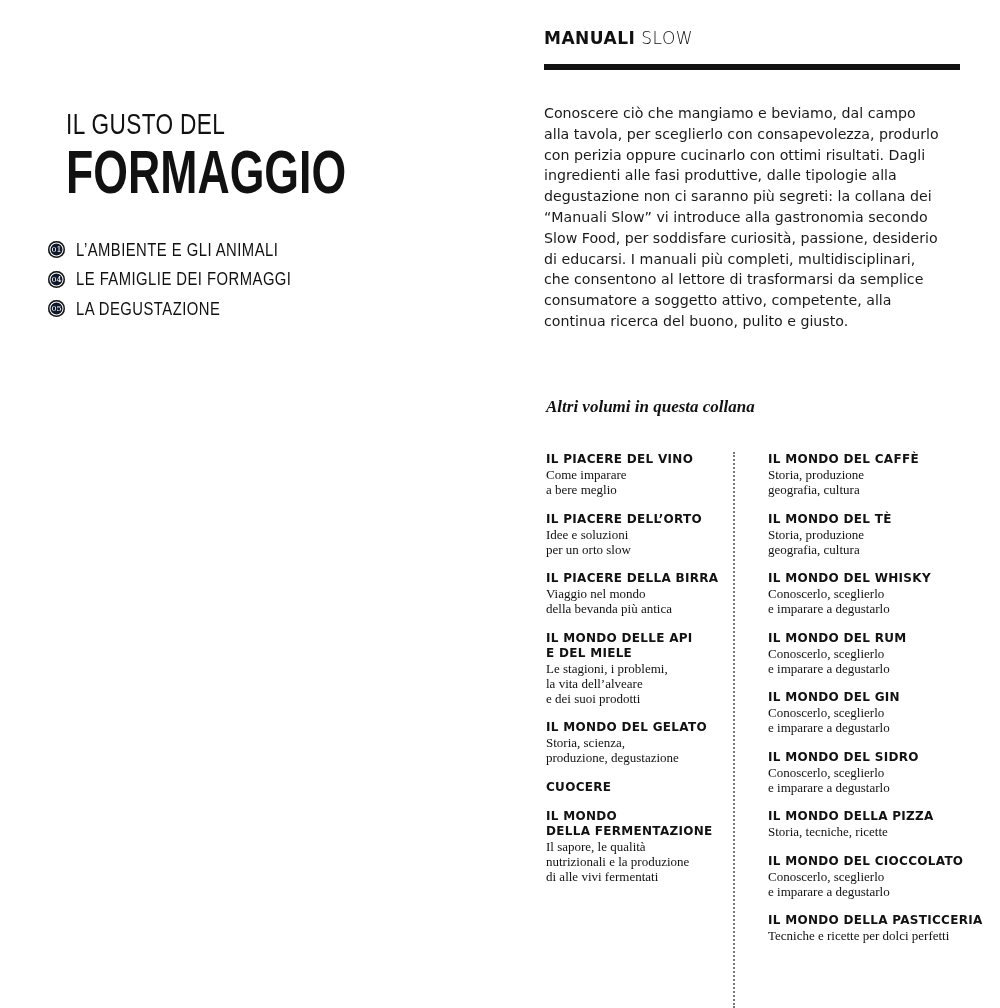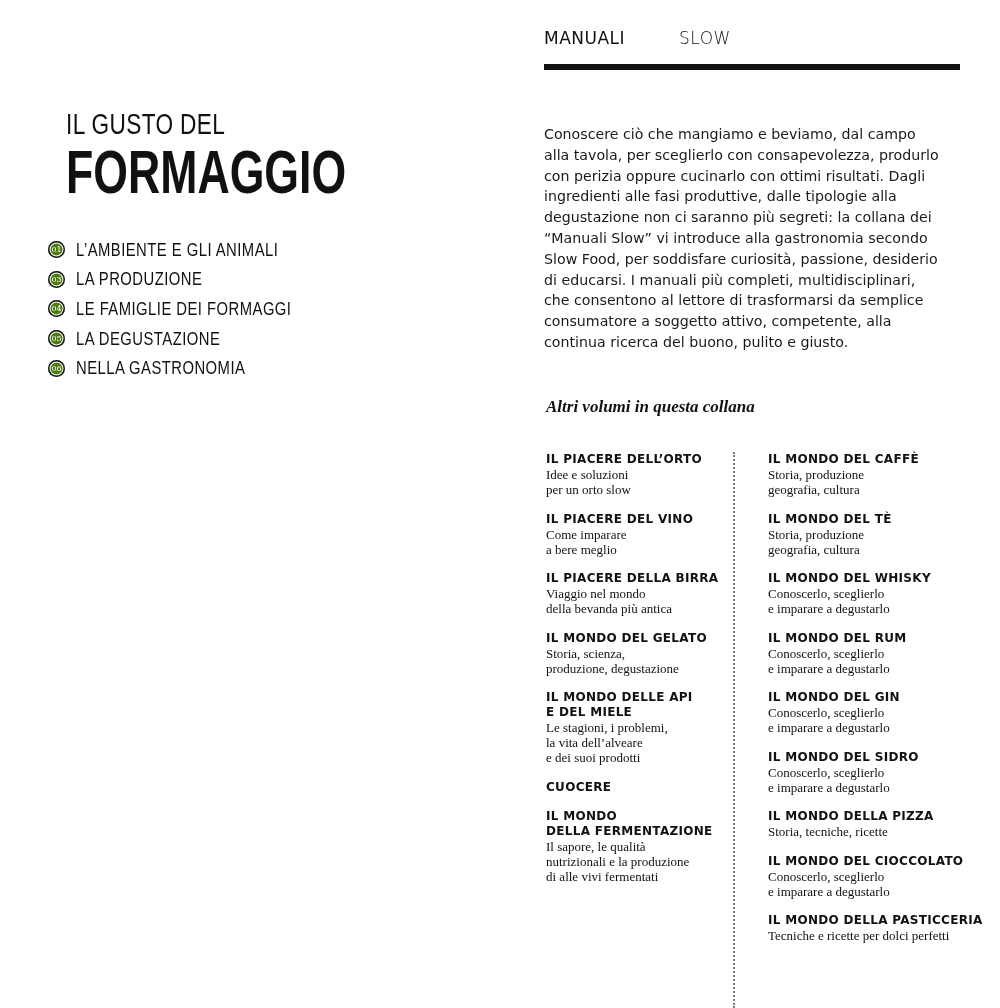--- a/index.html
+++ b/index.html
@@ -1,32 +1,32 @@
 <!DOCTYPE html>
 <html><head>
 <meta charset="utf-8">
 <style>
   html, body { margin: 0; padding: 0; background: #ffffff; }
   body { width: 1000px; height: 1008px; position: relative; overflow: hidden; color: #111; }
 
   .series-header { position: absolute; left: 544px; top: 28px; font-family: "DejaVu Sans", sans-serif; font-size: 17px; letter-spacing: 0.5px; }
-  .series-header .bold { font-weight: 400; }
-  .series-header .light { font-weight: 300; margin-left: 48px; }
+  .series-header .bold { font-weight: 700; }
+  .series-header .light { font-weight: 300; }
   .series-rule { position: absolute; left: 544px; top: 64px; width: 416px; height: 6px; background: #111; }
 
   .title-block { position: absolute; left: 66px; top: 108px; }
   .title-small { font-family: "Liberation Sans", sans-serif; font-size: 29px; line-height: 32px; transform: scaleX(0.78); transform-origin: left; letter-spacing: 0.5px; white-space: nowrap; }
   .title-big { font-family: "Liberation Sans", sans-serif; font-weight: bold; font-size: 62px; line-height: 60px; transform: scaleX(0.72); transform-origin: left; margin-top: 2px; white-space: nowrap; }
 
   .toc { position: absolute; left: 48px; top: 235px; list-style: none; margin: 0; padding: 0; }
   .toc li { display: flex; align-items: center; height: 29.6px; }
-  .toc .num { width: 17px; height: 17px; border-radius: 50%; background: #4d7c0f; color: #fff; font-family: "DejaVu Serif", serif; font-size: 8px; display: flex; align-items: center; justify-content: center; box-shadow: inset 0 0 0 1.5px #111, inset 0 0 0 2.5px #fff; margin-right: 11px; }
+  .toc .num { width: 17px; height: 17px; border-radius: 50%; background: #0f172a; color: #fff; font-family: "DejaVu Serif", serif; font-size: 8px; display: flex; align-items: center; justify-content: center; box-shadow: inset 0 0 0 1.5px #111, inset 0 0 0 2.5px #fff; margin-right: 11px; }
   .toc .label { font-family: "Liberation Sans", sans-serif; font-size: 19px; transform: scaleX(0.78); transform-origin: left; white-space: nowrap; letter-spacing: 0.6px; }
 
-  .intro { position: absolute; left: 544px; top: 124px; width: 400px; font-family: "DejaVu Sans", sans-serif; font-size: 14.2px; line-height: 20.8px; color: #1a1a1a; }
+  .intro { position: absolute; left: 544px; top: 103px; width: 400px; font-family: "DejaVu Sans", sans-serif; font-size: 14.2px; line-height: 20.8px; color: #1a1a1a; }
   .intro p { margin: 0; }
 
   .other-title { position: absolute; left: 546px; top: 397px; font-family: "Liberation Serif", serif; font-weight: bold; font-size: 17px; font-style: italic; }
 
   .col { position: absolute; top: 452px; }
   .col.left { left: 546px; width: 180px; }
   .col.right { left: 768px; width: 240px; }
   .book { margin-bottom: 14.5px; }
   .book .bt { font-family: "DejaVu Sans", sans-serif; font-weight: 900; font-size: 12px; line-height: 15px; letter-spacing: 0.3px; white-space: pre-line; }
   .book .bs { font-family: "Liberation Serif", serif; font-size: 13px; line-height: 15px; white-space: pre-line; }
@@ -46,70 +46,62 @@
   <div class="title-small">IL GUSTO DEL</div>
   <div class="title-big">FORMAGGIO</div>
 </div>
 
 <ul class="toc">
   <li>
       <span class="num">01</span>
       <span class="label">L’AMBIENTE E GLI ANIMALI</span>
     </li>
   <li>
-      <span class="num">03</span>
-      <span class="label">LA PRODUZIONE</span>
-    </li>
-  <li>
       <span class="num">04</span>
       <span class="label">LE FAMIGLIE DEI FORMAGGI</span>
     </li>
   <li>
       <span class="num">05</span>
       <span class="label">LA DEGUSTAZIONE</span>
-    </li>
-  <li>
-      <span class="num">06</span>
-      <span class="label">NELLA GASTRONOMIA</span>
     </li>
 </ul>
 
 <div class="intro">
   <p>Conoscere ciò che mangiamo e beviamo, dal campo alla tavola, per sceglierlo con consapevolezza, produrlo con perizia oppure cucinarlo con ottimi risultati. Dagli ingredienti alle fasi produttive, dalle tipologie alla degustazione non ci saranno più segreti: la collana dei “Manuali Slow” vi introduce alla gastronomia secondo Slow Food, per soddisfare curiosità, passione, desiderio di educarsi. I manuali più completi, multidisciplinari, che consentono al lettore di trasformarsi da semplice consumatore a soggetto attivo, competente, alla continua ricerca del buono, pulito e giusto.</p>
 </div>
 
 <div class="other-title">Altri volumi in questa collana</div>
 
 <div class="col left">
   <div class="book">
+      <div class="bt">IL PIACERE DEL VINO</div>
+      <div class="bs">Come imparare
+a bere meglio</div>
+    </div>
+  <div class="book">
       <div class="bt">IL PIACERE DELL’ORTO</div>
       <div class="bs">Idee e soluzioni
 per un orto slow</div>
-    </div>
-  <div class="book">
-      <div class="bt">IL PIACERE DEL VINO</div>
-      <div class="bs">Come imparare
-a bere meglio</div>
     </div>
   <div class="book">
       <div class="bt">IL PIACERE DELLA BIRRA</div>
       <div class="bs">Viaggio nel mondo
 della bevanda più antica</div>
     </div>
   <div class="book">
-      <div class="bt">IL MONDO DEL GELATO</div>
-      <div class="bs">Storia, scienza,
-produzione, degustazione</div>
-    </div>
-  <div class="book">
       <div class="bt">IL MONDO DELLE API
 E DEL MIELE</div>
       <div class="bs">Le stagioni, i problemi,
 la vita dell’alveare
 e dei suoi prodotti</div>
+    </div>
+  <div class="book">
+      <div class="bt">IL MONDO DEL GELATO</div>
+      <div class="bs">Storia, scienza,
+produzione, degustazione</div>
     </div>
   <div class="book">
       <div class="bt">CUOCERE</div>
     </div>
   <div class="book">
       <div class="bt">IL MONDO
 DELLA FERMENTAZIONE</div>
       <div class="bs">Il sapore, le qualità
 nutrizionali e la produzione
 di alle vivi fermentati</div>

